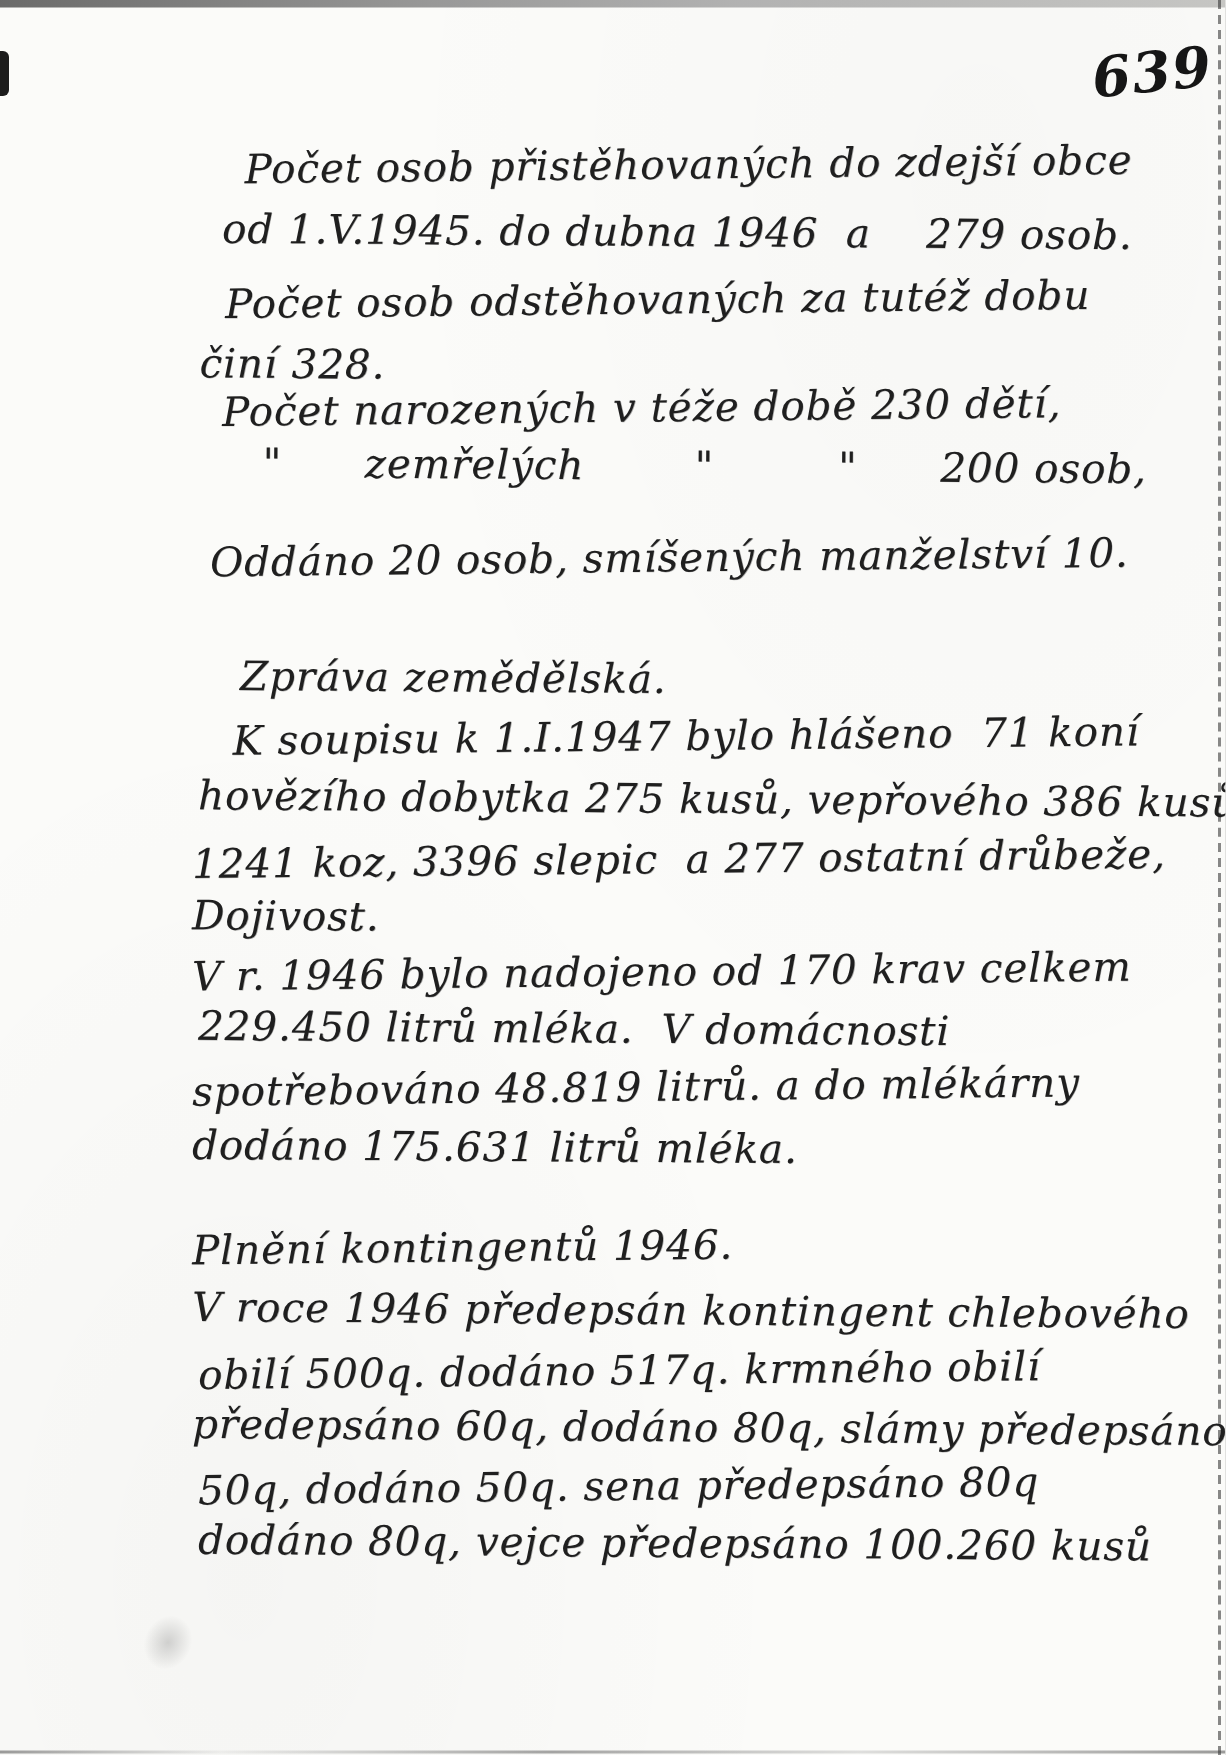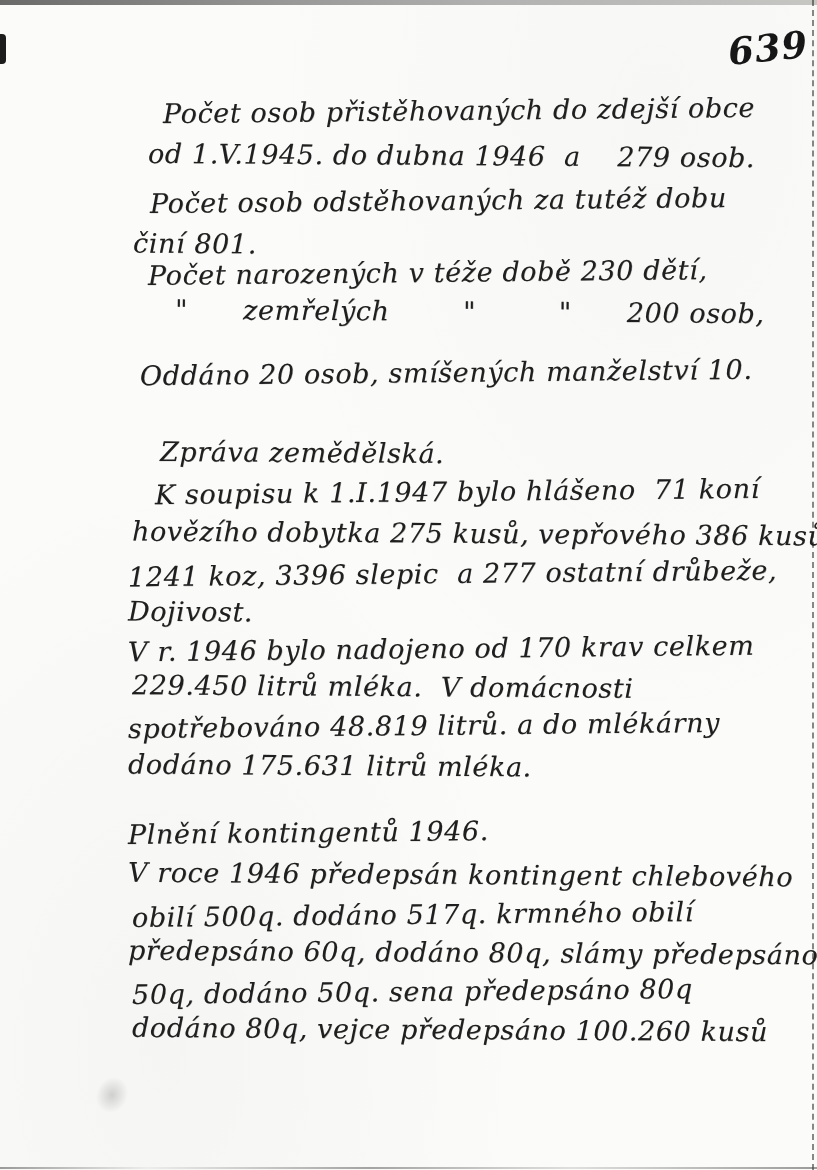--- a/index.html
+++ b/index.html
@@ -81,21 +81,21 @@
   <div class="scan-mark-left"></div>
   <div class="scan-line-right"></div>
   <div class="scan-edge-bottom"></div>
   <div class="scan-smudge-bl"></div>
 
   <div class="page-number">639</div>
 
   <div class="hw-line tilt-a" style="left:163px; top:96px;">Počet osob přistěhovaných do zdejší obce</div>
   <div class="hw-line tilt-b" style="left:148px; top:141px;">od 1.V.1945. do dubna 1946  a    279 osob.</div>
   <div class="hw-line tilt-a" style="left:150px; top:186px;">Počet osob odstěhovaných za tutéž dobu</div>
-  <div class="hw-line tilt-b" style="left:133px; top:229px;">činí 801.</div>
+  <div class="hw-line tilt-b" style="left:133px; top:229px;">činí 328.</div>
   <div class="hw-line tilt-a" style="left:148px; top:258px;">Počet narozených v téže době 230 dětí,</div>
   <div class="hw-line tilt-b" style="left:175px; top:297px;">"      zemřelých        "         "      200 osob,</div>
   <div class="hw-line tilt-a" style="left:140px; top:358px;">Oddáno 20 osob, smíšených manželství 10.</div>
 
   <div class="hw-line tilt-b" style="left:160px; top:438px;">Zpráva zemědělská.</div>
   <div class="hw-line tilt-a" style="left:155px; top:477px;">K soupisu k 1.I.1947 bylo hlášeno  71 koní</div>
   <div class="hw-line tilt-b" style="left:132px; top:519px;">hovězího dobytka 275 kusů, vepřového 386 kusů,</div>
   <div class="hw-line tilt-a" style="left:128px; top:559px;">1241 koz, 3396 slepic  a 277 ostatní drůbeže,</div>
   <div class="hw-line tilt-b" style="left:128px; top:597px;">Dojivost.</div>
   <div class="hw-line tilt-a" style="left:128px; top:634px;">V r. 1946 bylo nadojeno od 170 krav celkem</div>

